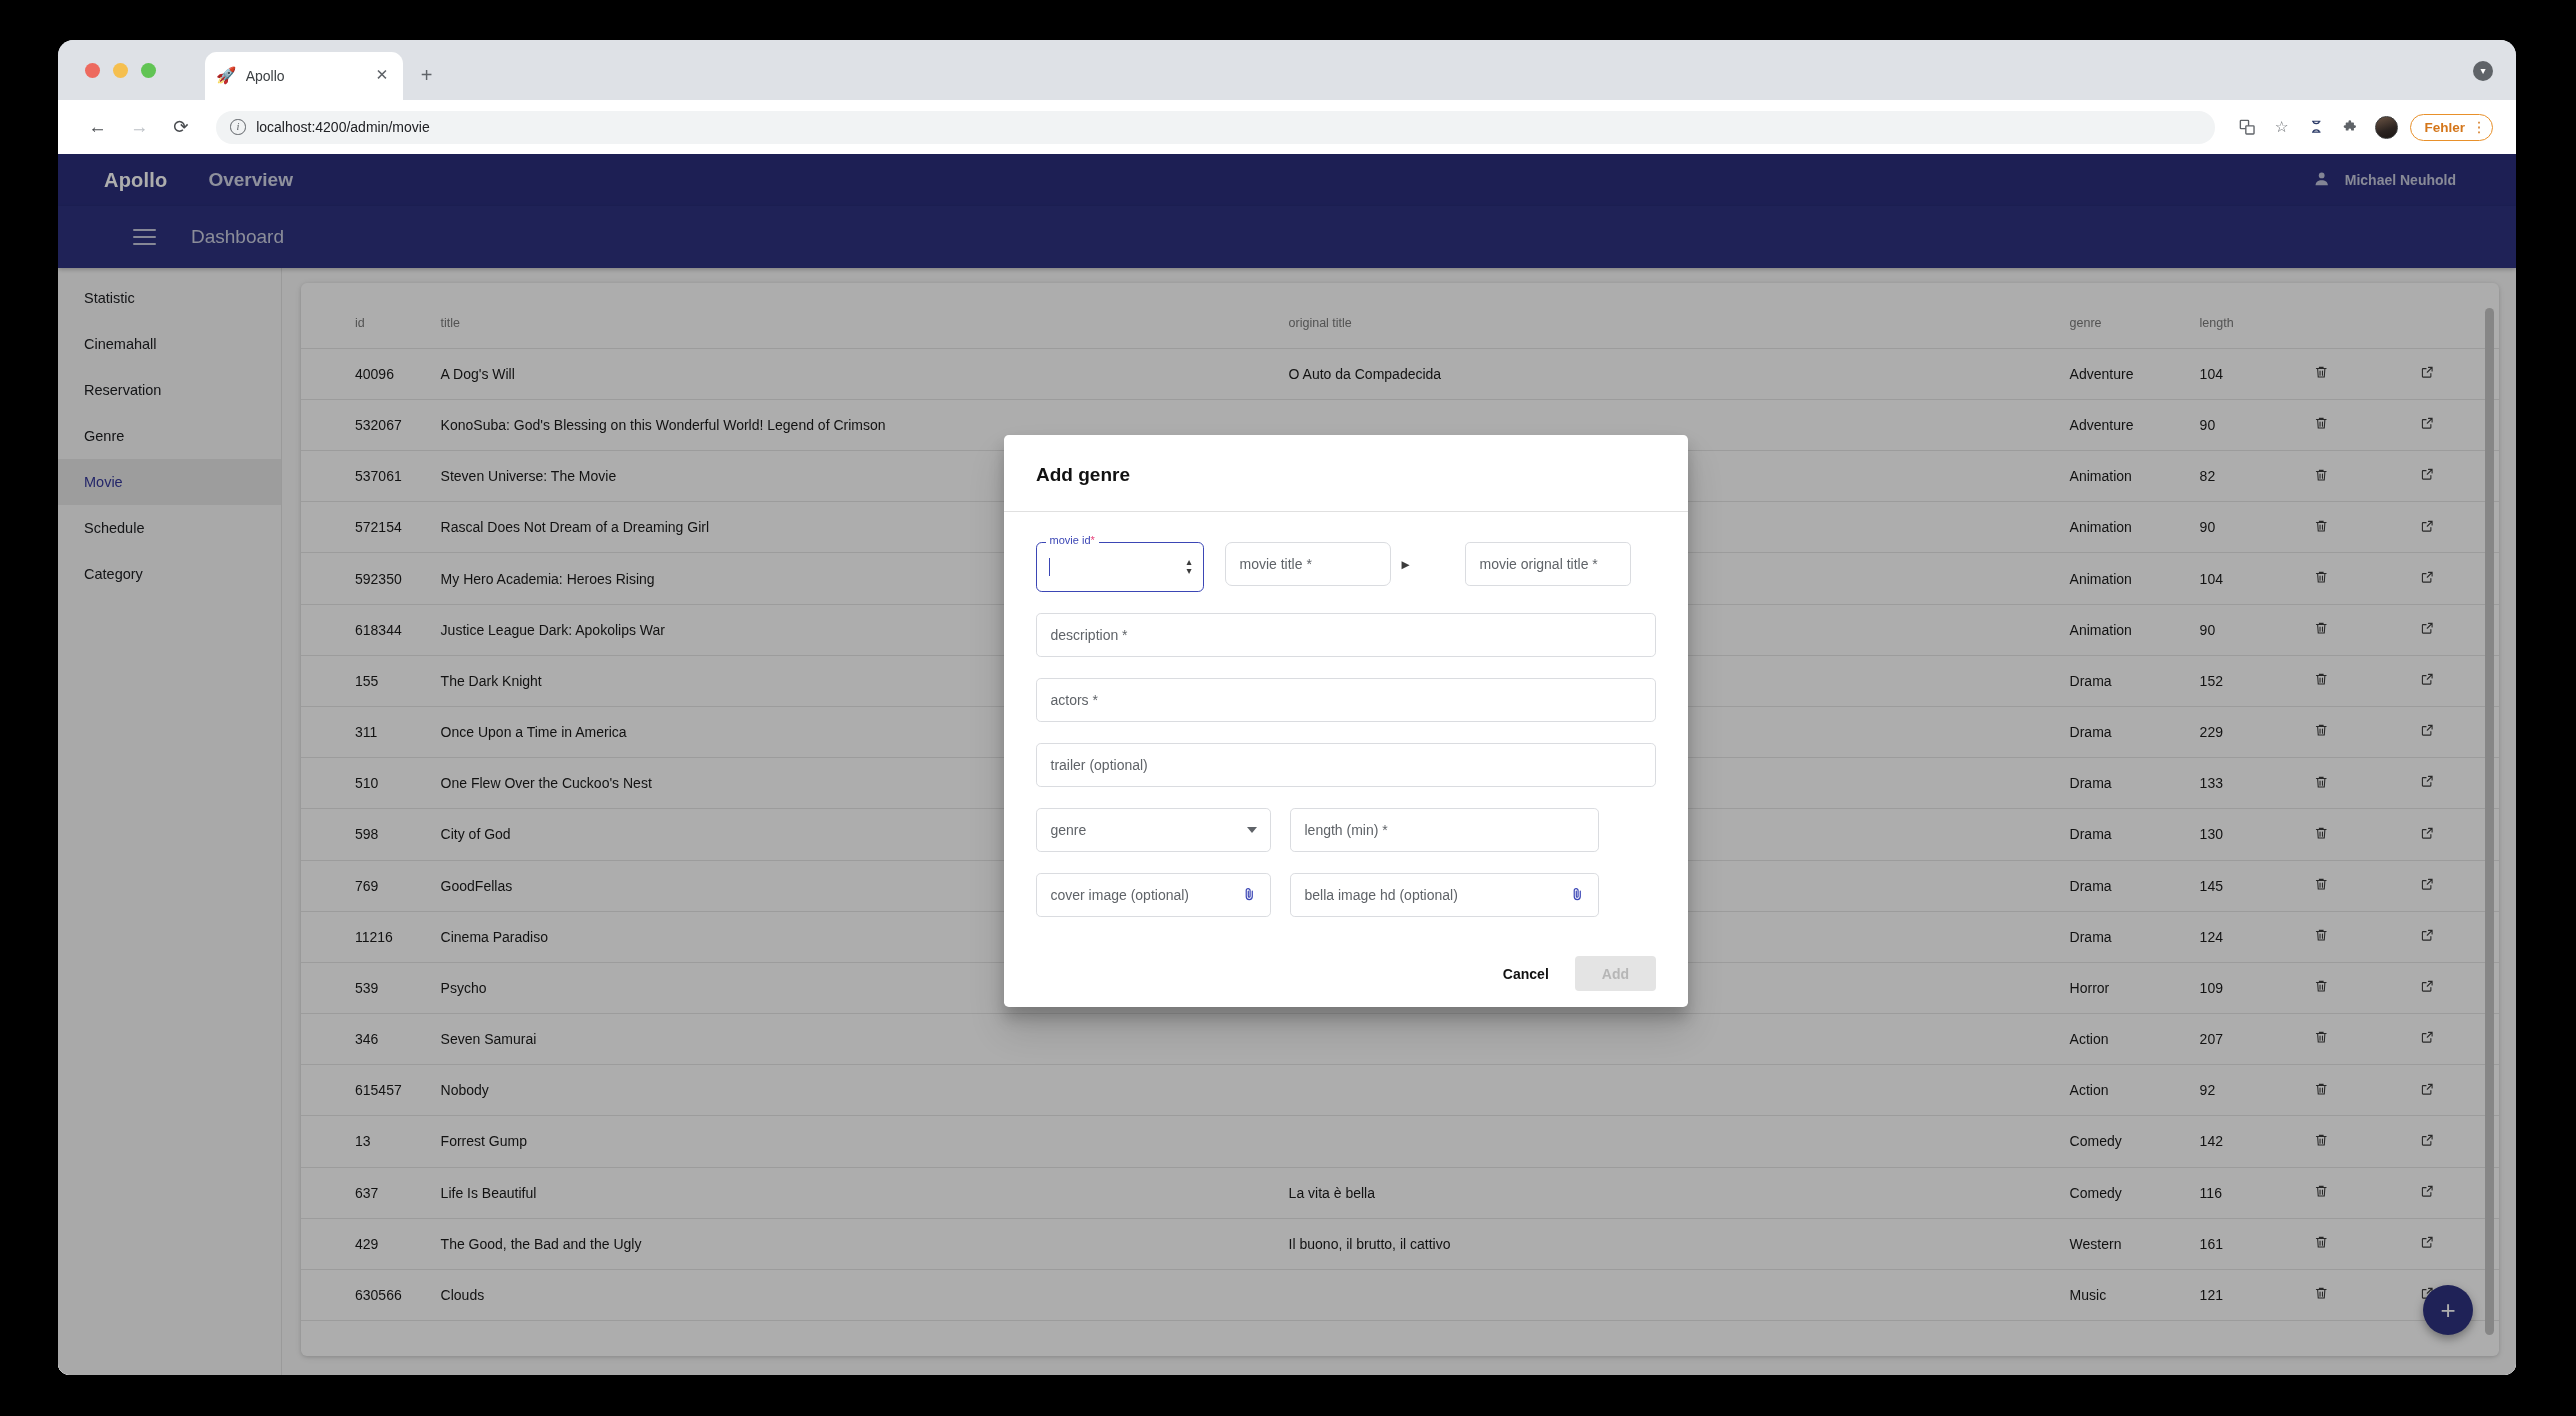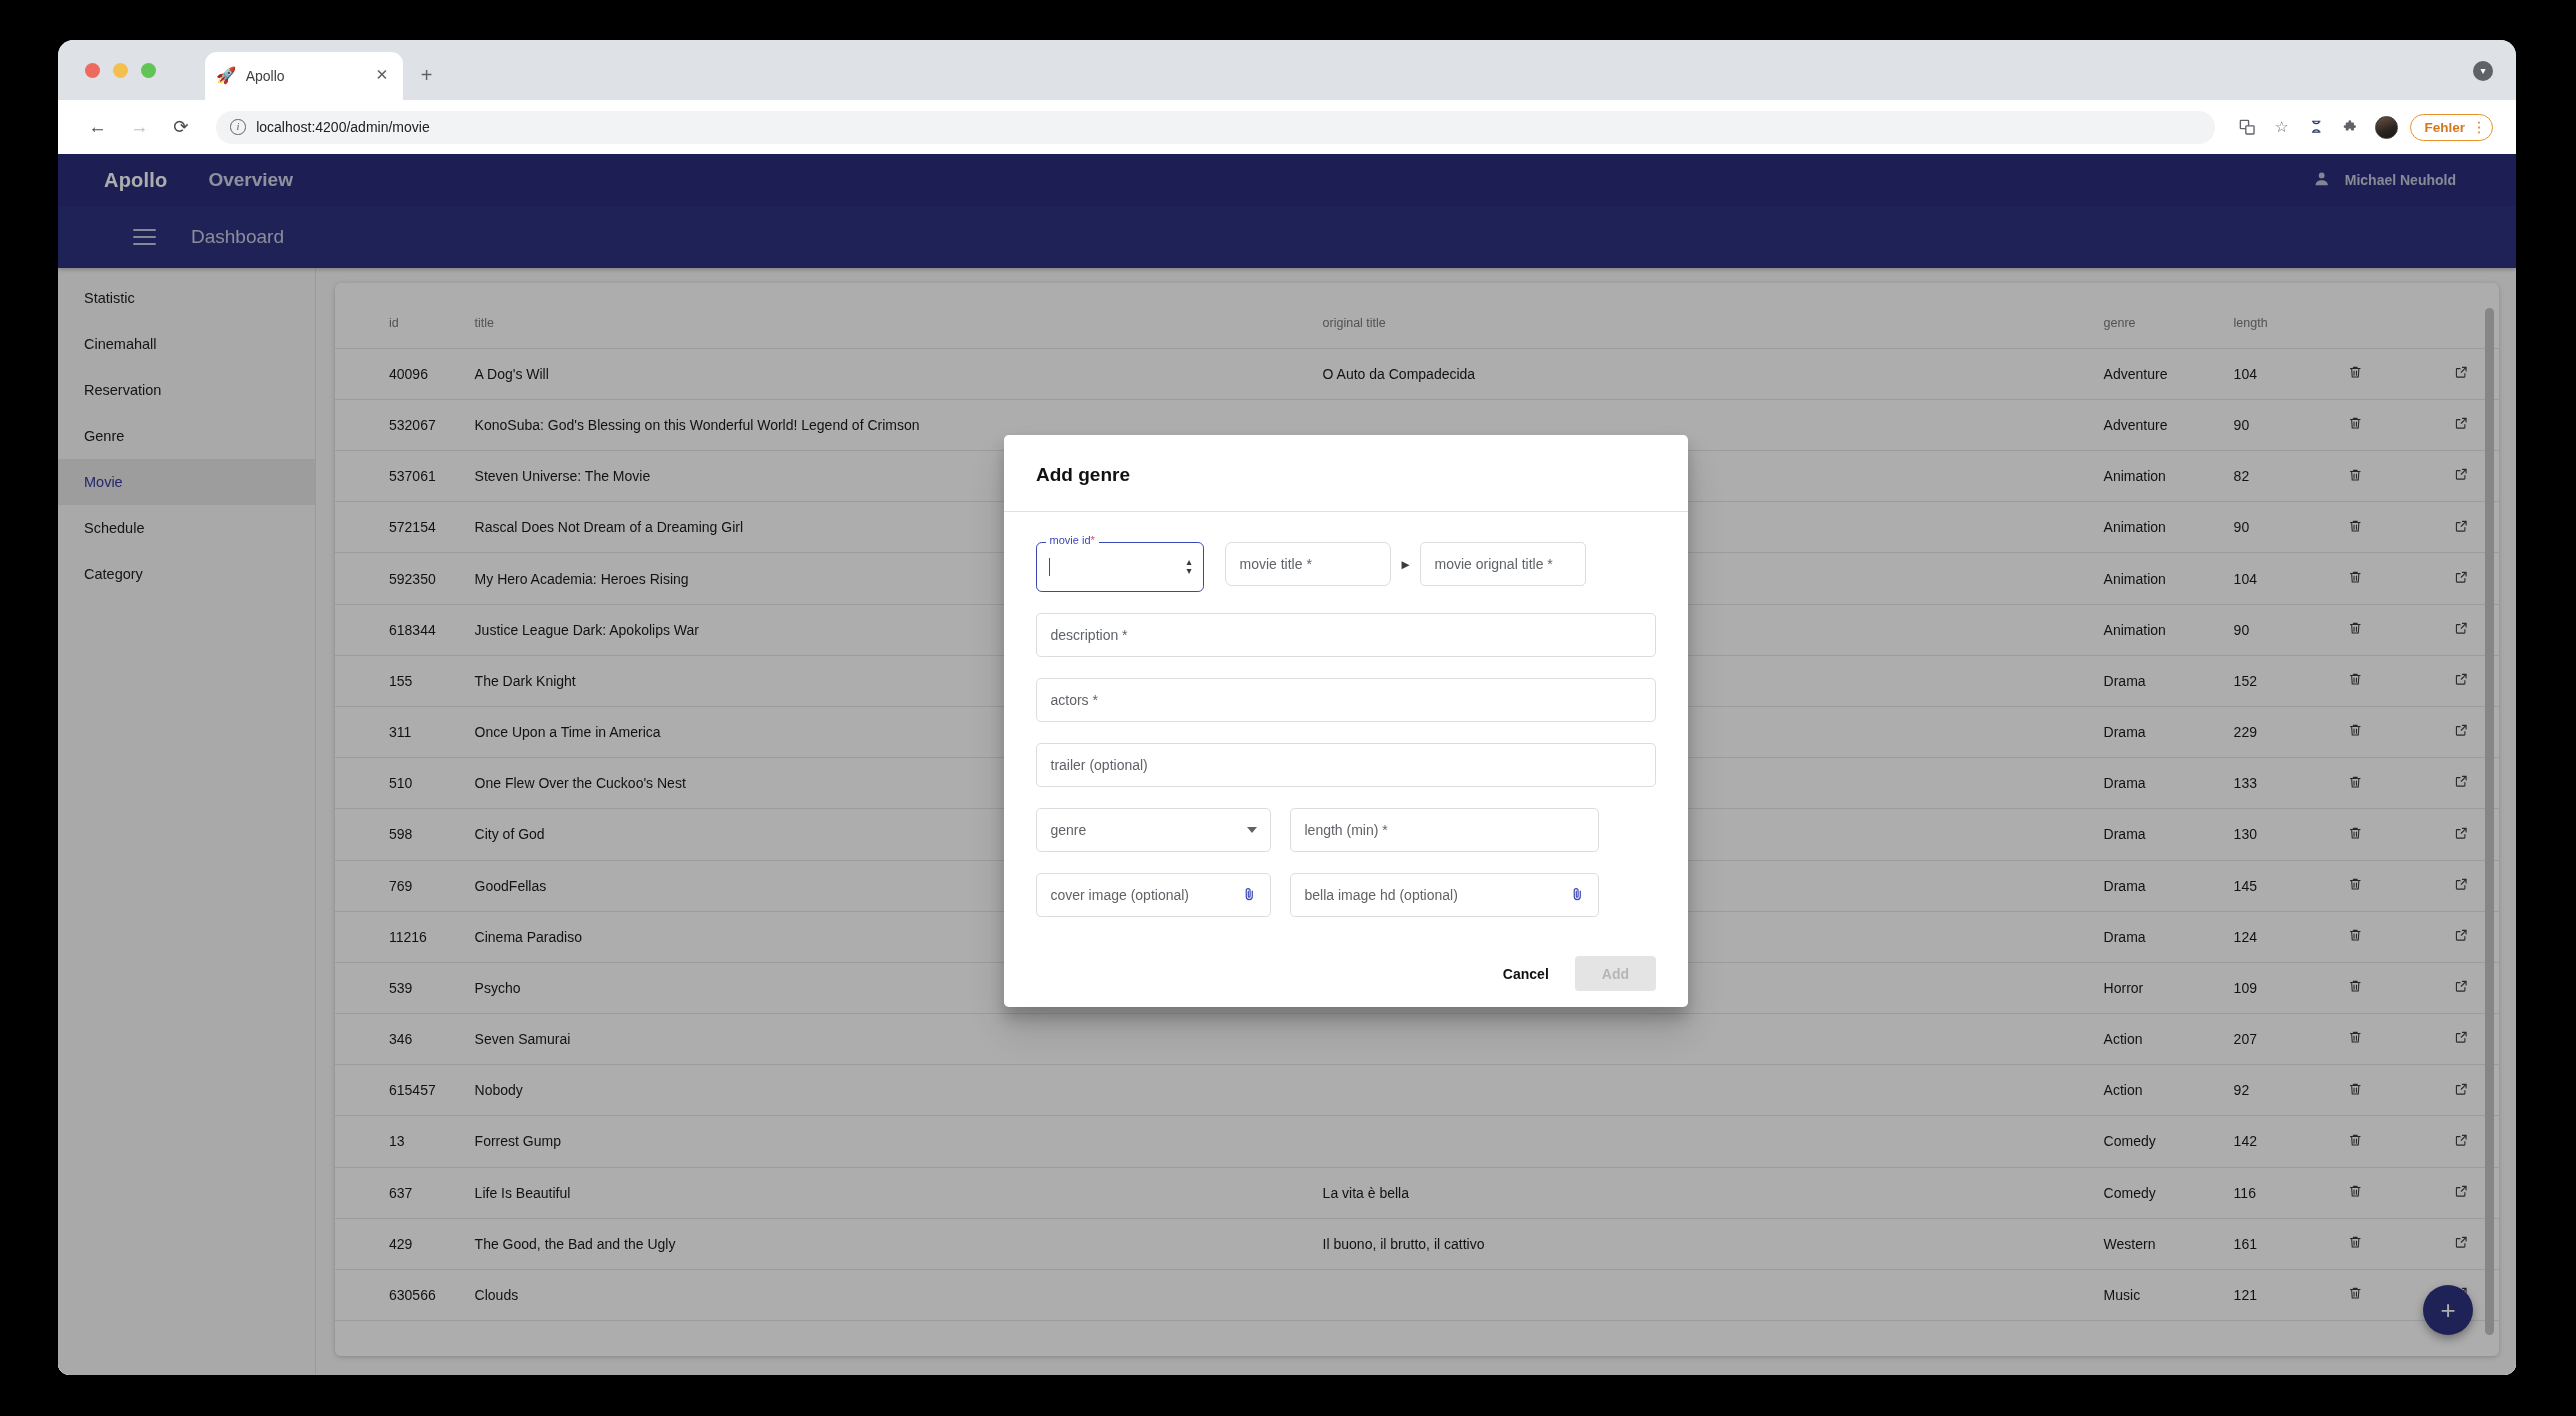--- a/index.html
+++ b/index.html
@@ -153,21 +153,21 @@
     position: relative; z-index: 3;
   }
   #menu-toggle { width: 23px; display: flex; flex-direction: column; gap: 4.8px; }
   #menu-toggle span { display: block; height: 1.9px; background: #c6c9dd; border-radius: 1px; }
   #dashboard-title { color: #cdd0e2; font-size: 19px; margin-left: 35px; }
 
   
   #app-body { display: flex; height: calc(100% - 114px); background: #fafafa; }
 
   #sidebar {
-    width: 258px;
+    width: 224px;
     background: #fafafa;
     border-right: 1px solid #e3e3e3;
     padding-top: 6.7px;
     flex: none;
   }
   .side-item {
     height: 46px;
     display: flex; align-items: center;
     padding-left: 26px;
     font-size: 14.5px; color: #202124;
@@ -302,21 +302,21 @@
     color: #3c3c3c;
   }
   #movie-id-spinner .arw { font-size: 8.7px; line-height: 6.7px; }
 
   #field-movie-title { width: 166px; border-radius: 7px; }
   #arrow-between {
     width: 29px; height: 44px;
     display: flex; align-items: center; justify-content: center;
     color: #3c3c3c; font-size: 10.6px;
   }
-  #field-movie-orig-title { width: 166px; }
+  #field-movie-orig-title { width: 166px; margin-left: 45px; }
 
   #field-description { width: 100%; height: 44px; }
   #field-actors { width: 100%; height: 44px; }
   #field-trailer { width: 100%; height: 44px; }
 
   #field-genre {
     width: 235px; margin-right: 19px;
     justify-content: space-between;
   }
   #genre-caret {

